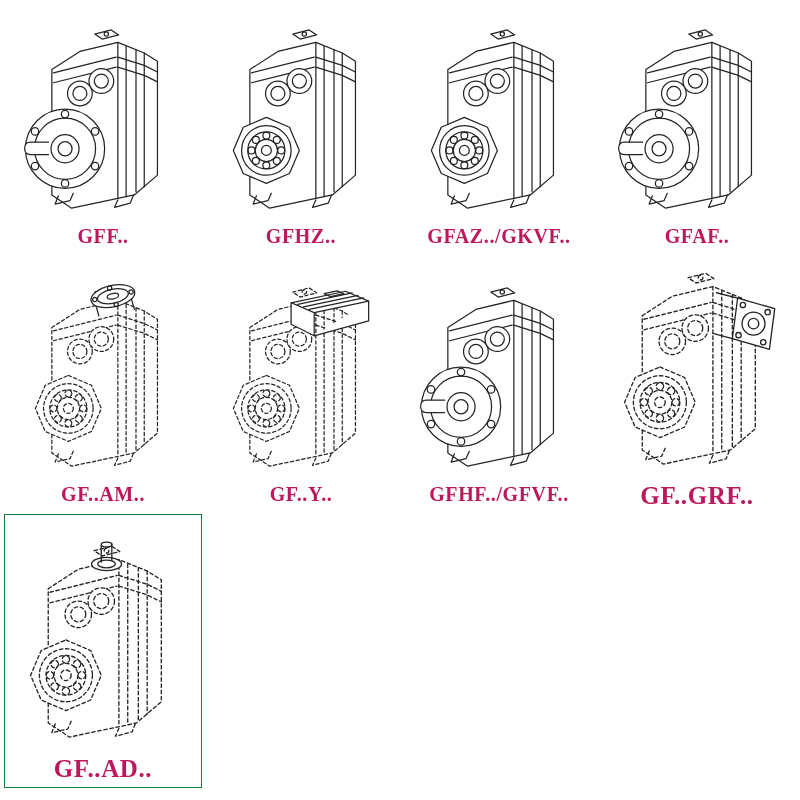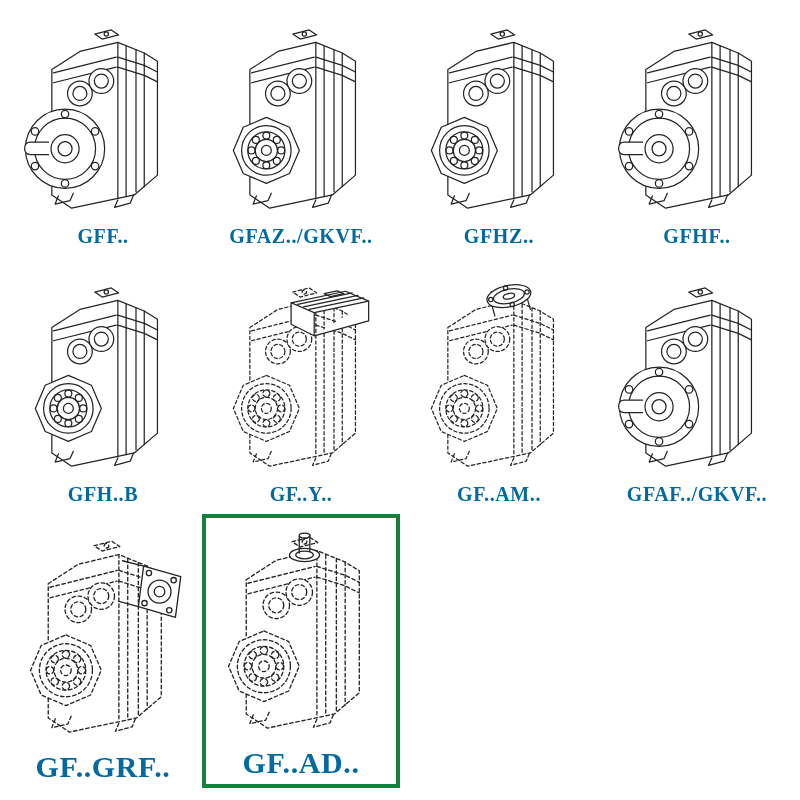--- a/index.html
+++ b/index.html
@@ -23,27 +23,27 @@
     align-items:center; justify-content:flex-end;
     box-sizing:border-box;
   }
   .drawing { width:172px; height:198px; display:block; }
   .tall .drawing { width:182px; height:212px; }
   .label {
     font-family:"Liberation Serif", serif;
     font-weight:bold;
     font-size:20px;
     letter-spacing:0.6px;
-    color:#0369a1;
+    color:#be185d;
     margin:2px 0 8px 0;
     white-space:nowrap;
     text-align:center;
   }
-  .big .label { font-size:30px; margin-bottom:4px; }
-  .boxed { border:4px solid #15803d; }
+  .big .label { font-size:25px; margin-bottom:4px; }
+  .boxed { border:1px solid #15803d; }
   .dashed { stroke-dasharray:4 3; }
   .symbol-defs { position:absolute; width:0; height:0; overflow:hidden; }
 </style>
 </head>
 <body>
 
 <svg class="symbol-defs" aria-hidden="true">
   <defs>
     <symbol id="gbx-body" viewBox="0 0 200 240">
       <g stroke="#242424" fill="none" stroke-width="1.5" stroke-linejoin="round" stroke-linecap="round">
@@ -164,70 +164,63 @@
         <use></use>
       </svg>
       <figcaption class="label">GFF..</figcaption>
     </figure>
 
     <figure class="cell">
       <svg class="drawing" viewBox="0 0 200 240">
         <use href="#gbx-face"></use>
         <use></use>
       </svg>
+      <figcaption class="label">GFHZ..</figcaption>
+    </figure>
+
+    <figure class="cell">
+      <svg class="drawing" viewBox="0 0 200 240">
+        <use href="#gbx-face"></use>
+        <use></use>
+      </svg>
       <figcaption class="label">GFAZ../GKVF..</figcaption>
     </figure>
 
     <figure class="cell">
       <svg class="drawing" viewBox="0 0 200 240">
-        <use href="#gbx-face"></use>
-        <use></use>
-      </svg>
-      <figcaption class="label">GFHZ..</figcaption>
-    </figure>
-
-    <figure class="cell">
-      <svg class="drawing" viewBox="0 0 200 240">
         <use href="#gbx-flange"></use>
         <use></use>
       </svg>
-      <figcaption class="label">GFHF..</figcaption>
-    </figure>
-
-
-    <figure class="cell">
-      <svg class="drawing" viewBox="0 0 200 240">
-        <use href="#gbx-face"></use>
-        <use></use>
-      </svg>
-      <figcaption class="label">GFH..B</figcaption>
+      <figcaption class="label">GFAF..</figcaption>
+    </figure>
+
+
+
+    <figure class="cell">
+      <svg class="drawing" viewBox="0 0 200 240">
+        <use class="dashed" href="#gbx-face"></use>
+        <use href="#attach-top-flange"></use>
+      </svg>
+      <figcaption class="label">GF..AM..</figcaption>
     </figure>
 
     <figure class="cell">
       <svg class="drawing" viewBox="0 0 200 240">
         <use class="dashed" href="#gbx-face"></use>
         <use href="#attach-motor"></use>
       </svg>
       <figcaption class="label">GF..Y..</figcaption>
     </figure>
 
     <figure class="cell">
       <svg class="drawing" viewBox="0 0 200 240">
-        <use class="dashed" href="#gbx-face"></use>
-        <use href="#attach-top-flange"></use>
-      </svg>
-      <figcaption class="label">GF..AM..</figcaption>
-    </figure>
-
-    <figure class="cell">
-      <svg class="drawing" viewBox="0 0 200 240">
         <use href="#gbx-flange"></use>
         <use></use>
       </svg>
-      <figcaption class="label">GFAF../GKVF..</figcaption>
+      <figcaption class="label">GFHF../GFVF..</figcaption>
     </figure>
 
 
     <figure class="cell tall big">
       <svg class="drawing" viewBox="0 0 200 240">
         <use class="dashed" href="#gbx-face"></use>
         <use href="#attach-adapter"></use>
       </svg>
       <figcaption class="label">GF..GRF..</figcaption>
     </figure>

